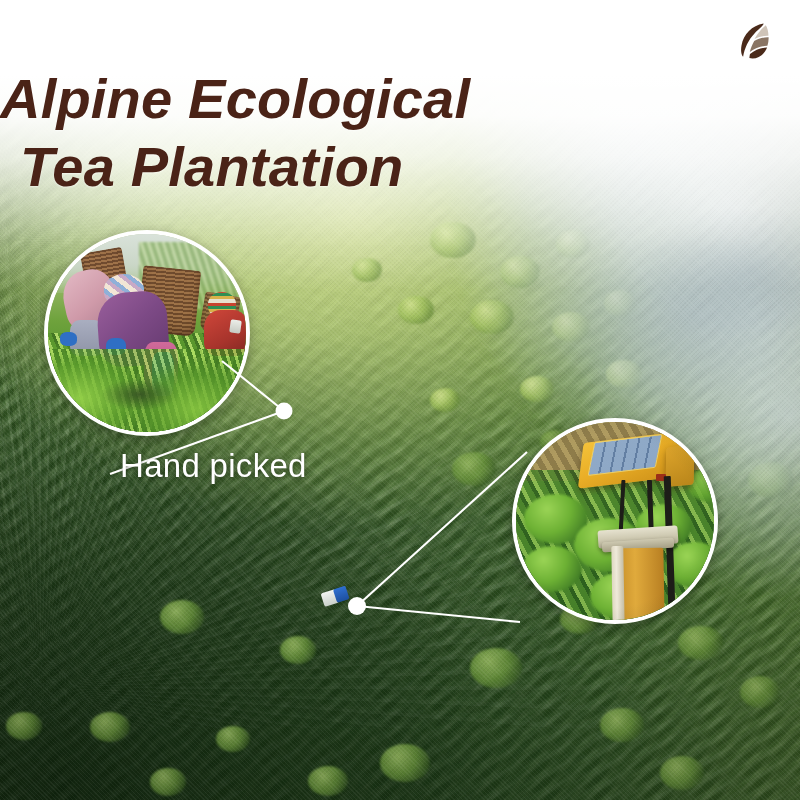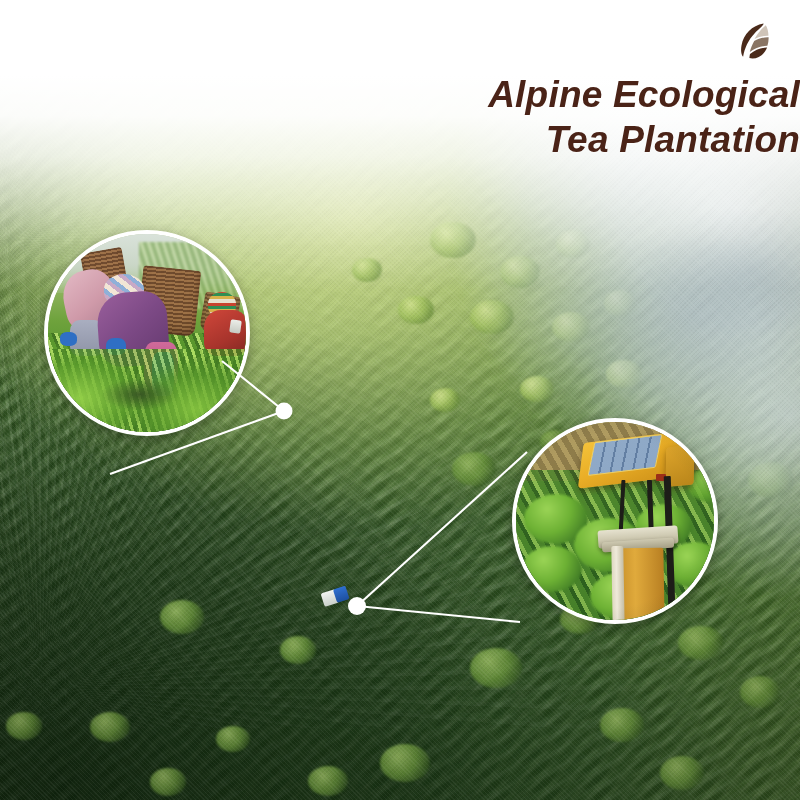--- a/index.html
+++ b/index.html
@@ -152,31 +152,31 @@
   }
 
   
   .logo{
     position:absolute; right:24px; top:18px;
     width:44px; height:44px;
   }
 
   
   .title{
-    position:absolute; left:0; top:73px; width:100%;
-    text-align:right;
+    position:absolute; left:0; top:65px; width:100%;
+    text-align:left;
     color:#4a2317;
     font-style:italic;
     font-weight:700;
-    font-size:37px;
+    font-size:56px;
     line-height:1.21;
     letter-spacing:.2px;
     text-shadow:0 1px 2px rgba(255,255,255,.6);
   }
-  .title .l2{ display:block; }
+  .title .l2{ display:block;margin-left:20px; }
 
   
   .inset{
     position:absolute;
     border-radius:50%;
     overflow:hidden;
     border:4px solid #ffffff;
     box-shadow:0 3px 12px rgba(0,0,0,.30);
   }
   .inset .photo{ position:absolute; inset:0; }
@@ -476,15 +476,16 @@
     <line x1="527" y1="452" x2="357" y2="606" stroke="#ffffff" stroke-width="2.1"></line>
     <line x1="357" y1="606" x2="520" y2="622" stroke="#ffffff" stroke-width="2.1"></line>
     <circle cx="357" cy="606" r="9" fill="#ffffff"></circle>
   </svg>
 
   <div class="field-device">
     <div class="fd-a"></div>
     <div class="fd-b"></div>
   </div>
 
+  <div class="callout" id="label-handpicked">Hand picked</div>
 
 
 </div>
 
 </body></html>

